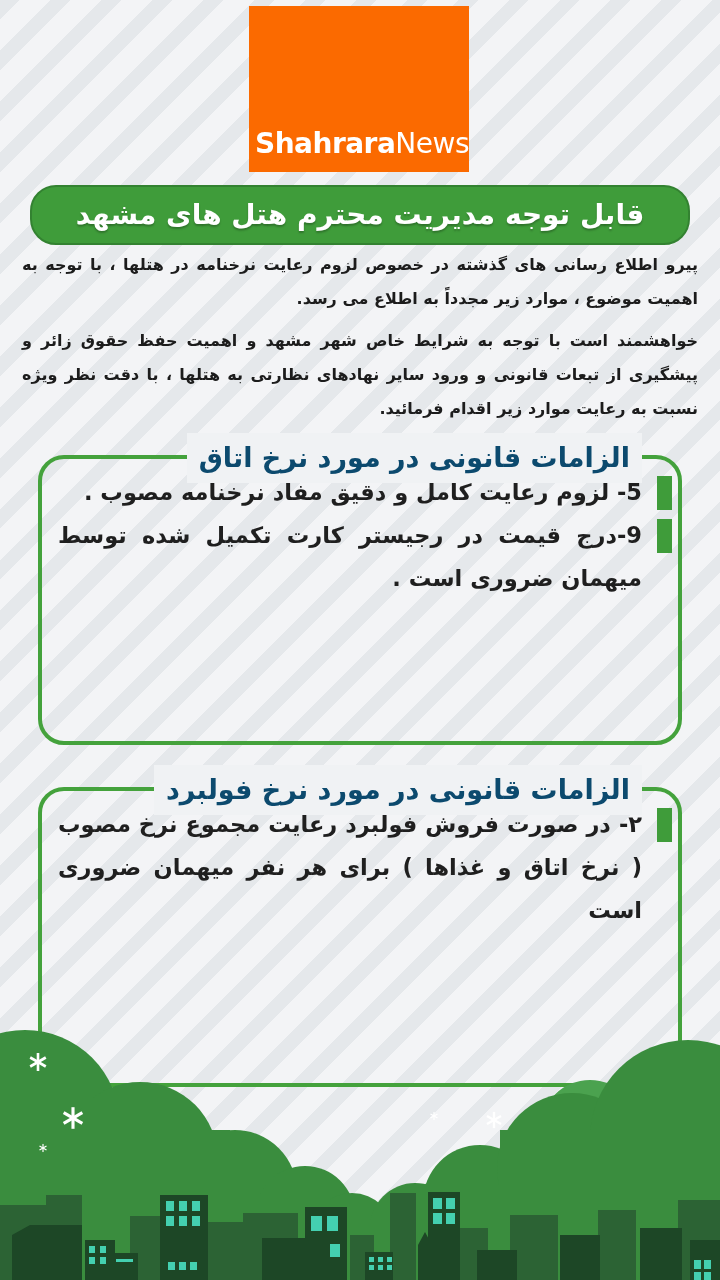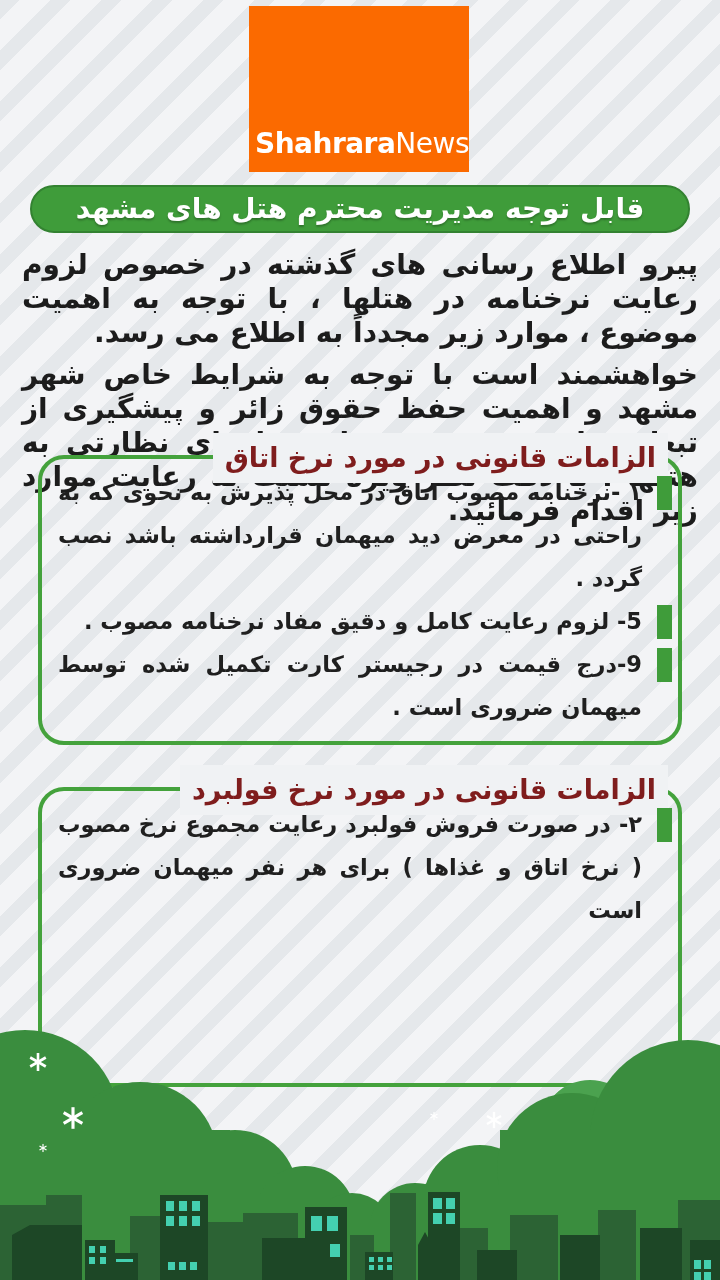--- a/index.html
+++ b/index.html
@@ -18,47 +18,47 @@
   .logo-box{
     position:absolute;top:6px;left:249px;width:220px;height:166px;
     background:#fb6a00;display:flex;align-items:flex-end;
     padding-bottom:12px;box-sizing:border-box;
   }
   .logo-text{color:#ffffff;font-size:28px;letter-spacing:-0.5px;direction:ltr;white-space:nowrap;}
   .logo-text .bold{font-weight:bold;}
   .logo-text .light{font-weight:normal;}
   
   .banner{
-    position:absolute;top:185px;left:30px;width:660px;height:48px;
+    position:absolute;top:185px;left:30px;width:660px;height:60px;
     background:#3f9c3a;border:2px solid #338231;border-radius:26px;
     box-sizing:border-box;display:flex;align-items:center;justify-content:center;
   }
   .banner-title{
     color:#ffffff;font-size:28px;font-weight:bold;line-height:1;
     text-shadow:0 2px 2px rgba(0,0,0,0.25);white-space:nowrap;
   }
   
   .intro{
     position:absolute;top:248px;left:22px;right:22px;
-    color:#1c1c1c;font-size:28px;font-weight:bold;line-height:34px;
+    color:#1c1c1c;font-size:16px;font-weight:bold;line-height:34px;
     text-align:justify;
   }
   .intro p{margin:0 0 8px 0;}
   
   .section-box{
     position:absolute;left:38px;right:38px;
     border:4px solid #44a23c;border-radius:26px;box-sizing:border-box;
     padding:12px 6px 8px 16px;
   }
   .box-1{top:455px;height:290px;}
   .box-2{top:787px;height:300px;}
   .section-heading{
-    position:absolute;top:-26px;right:10px;height:50px;line-height:50px;
+    position:absolute;top:-26px;right:36px;height:50px;line-height:50px;
     background:#f0f2f4;padding:0 12px;
-    color:#7f1d1d;font-size:27px;font-weight:bold;white-space:nowrap;text-align:right;
+    color:#0c4a6e;font-size:27px;font-weight:bold;white-space:nowrap;text-align:right;
   }
   .item{
     position:relative;padding-right:30px;
     color:#1f1f1f;font-size:22.5px;font-weight:bold;line-height:43px;
     text-align:justify;
   }
   .item .marker{
     position:absolute;right:0;top:5px;width:15px;height:34px;
     background:#3f9c3a;display:block;
   }
@@ -80,24 +80,20 @@
     <div class="banner-title">قابل توجه مدیریت محترم هتل های مشهد</div>
   </div>
 
   <div class="intro">
     <p>پیرو اطلاع رسانی های گذشته در خصوص لزوم رعایت نرخنامه در هتلها ، با توجه به اهمیت موضوع ، موارد زیر مجدداً به اطلاع می رسد.</p>
     <p>خواهشمند است با توجه به شرایط خاص شهر مشهد و اهمیت حفظ حقوق زائر و پیشگیری از تبعات قانونی و ورود سایر نهادهای نظارتی به هتلها ، با دقت نظر ویژه نسبت به رعایت موارد زیر اقدام فرمائید.</p>
   </div>
 
   <div class="section-box box-1">
     <div class="section-heading">الزامات قانونی در مورد نرخ اتاق</div>
-    <div class="item">
-      <span class="marker"></span>
-      <span>۱ -نرخنامه مصوب اتاق در محل پذیرش به نحوی که به راحتی در معرض دید میهمان قرارداشته باشد نصب گردد .</span>
-    </div>
     <div class="item">
       <span class="marker"></span>
       <span>5- لزوم رعایت کامل و دقیق مفاد نرخنامه مصوب .</span>
     </div>
     <div class="item">
       <span class="marker"></span>
       <span>9-درج قیمت در رجیستر کارت تکمیل شده توسط میهمان ضروری است .</span>
     </div>
   </div>
 

